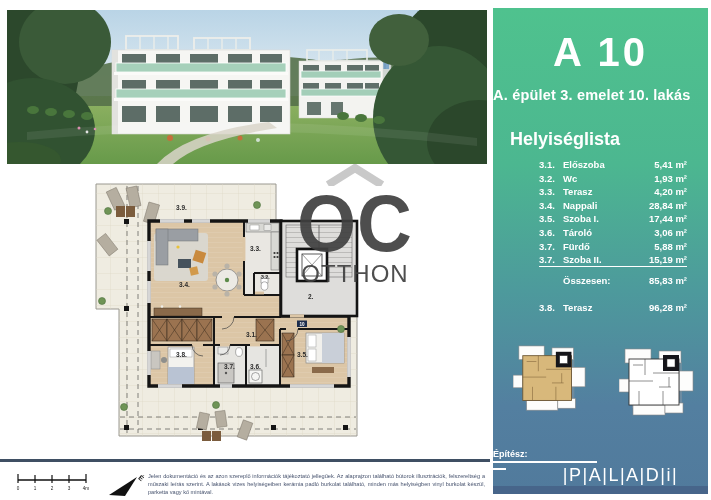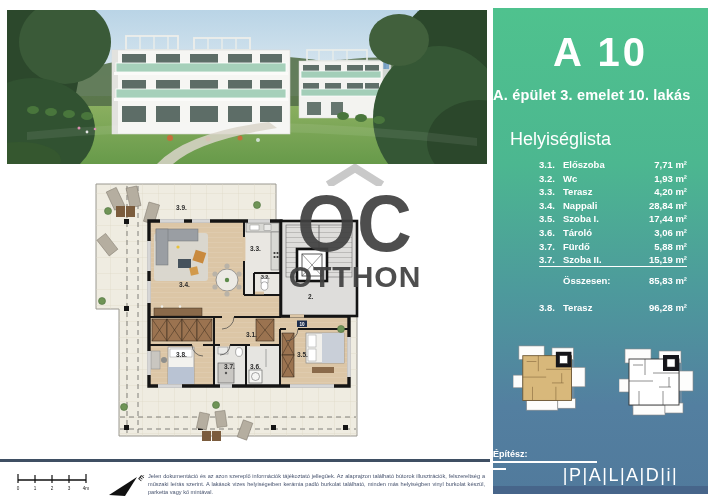--- a/index.html
+++ b/index.html
@@ -6,27 +6,27 @@
   .sheet{position:relative;width:711px;height:500px;background:#fff;overflow:hidden;
          font-family:"Liberation Sans",sans-serif;}
   
   .photo{position:absolute;left:7px;top:10px;width:480px;height:154px;}
   
   .plan{position:absolute;left:94px;top:177px;width:272px;height:264px;}
   
   .wm{position:absolute;left:285px;top:164px;width:140px;text-align:center;
       color:#404040;opacity:.92;z-index:5;pointer-events:none;}
   .wm-mark{font-size:76px;font-weight:700;line-height:.9;letter-spacing:1px;transform:scaleY(1.05);}
-  .wm-line{font-size:30px;font-weight:700;letter-spacing:1px;line-height:1.05;margin-top:3px;}
+  .wm-line{font-size:24px;font-weight:400;letter-spacing:1px;line-height:1.05;margin-top:3px;}
   
   .panel{position:absolute;left:493px;top:8px;width:215px;height:486px;color:#fff;
          background:linear-gradient(180deg,#4fc28e 0%,#4cb790 32%,#4d9a9c 58%,#537fa0 82%,#517a9c 100%);}
   .unit-title{padding-top:22px;text-align:center;font-size:40px;font-weight:700;letter-spacing:3px;}
   .unit-subtitle{margin-top:12px;text-align:left;font-size:14.5px;font-weight:700;letter-spacing:.2px;}
-  .list-heading{margin:26px 0 9px 17px;font-size:18px;font-weight:400;}
+  .list-heading{margin:26px 0 9px 17px;font-size:18px;font-weight:700;}
   .rows{margin-left:46px;width:148px;font-size:9.5px;font-weight:700;}
   .r-row{display:flex;margin-bottom:2.6px;align-items:baseline;}
   .r-num{width:24px;}
   .r-name{flex:1;}
   .r-val{text-align:right;white-space:nowrap;}
   .r-underline{border-bottom:1.2px solid #fff;padding-bottom:1px;margin-bottom:3px;}
   .r-total{margin-top:8px;}
   .r-terrace{margin-top:16px;}
   .mini{position:absolute;}
   .mini-a{left:20px;top:336px;}
@@ -376,21 +376,21 @@
 
   <div class="panel">
     <div class="unit-title">A 10</div>
     <div class="unit-subtitle">A. épület 3. emelet 10. lakás</div>
     <div class="list-heading">Helyiséglista</div>
 
     <div class="rows">
       <div class="r-row">
         <span class="r-num">3.1.</span>
         <span class="r-name">Előszoba</span>
-        <span class="r-val">7,71 m²</span>
+        <span class="r-val">5,41 m²</span>
       </div>
       <div class="r-row">
         <span class="r-num">3.2.</span>
         <span class="r-name">Wc</span>
         <span class="r-val">1,93 m²</span>
       </div>
       <div class="r-row">
         <span class="r-num">3.3.</span>
         <span class="r-name">Terasz</span>
         <span class="r-val">4,20 m²</span>

